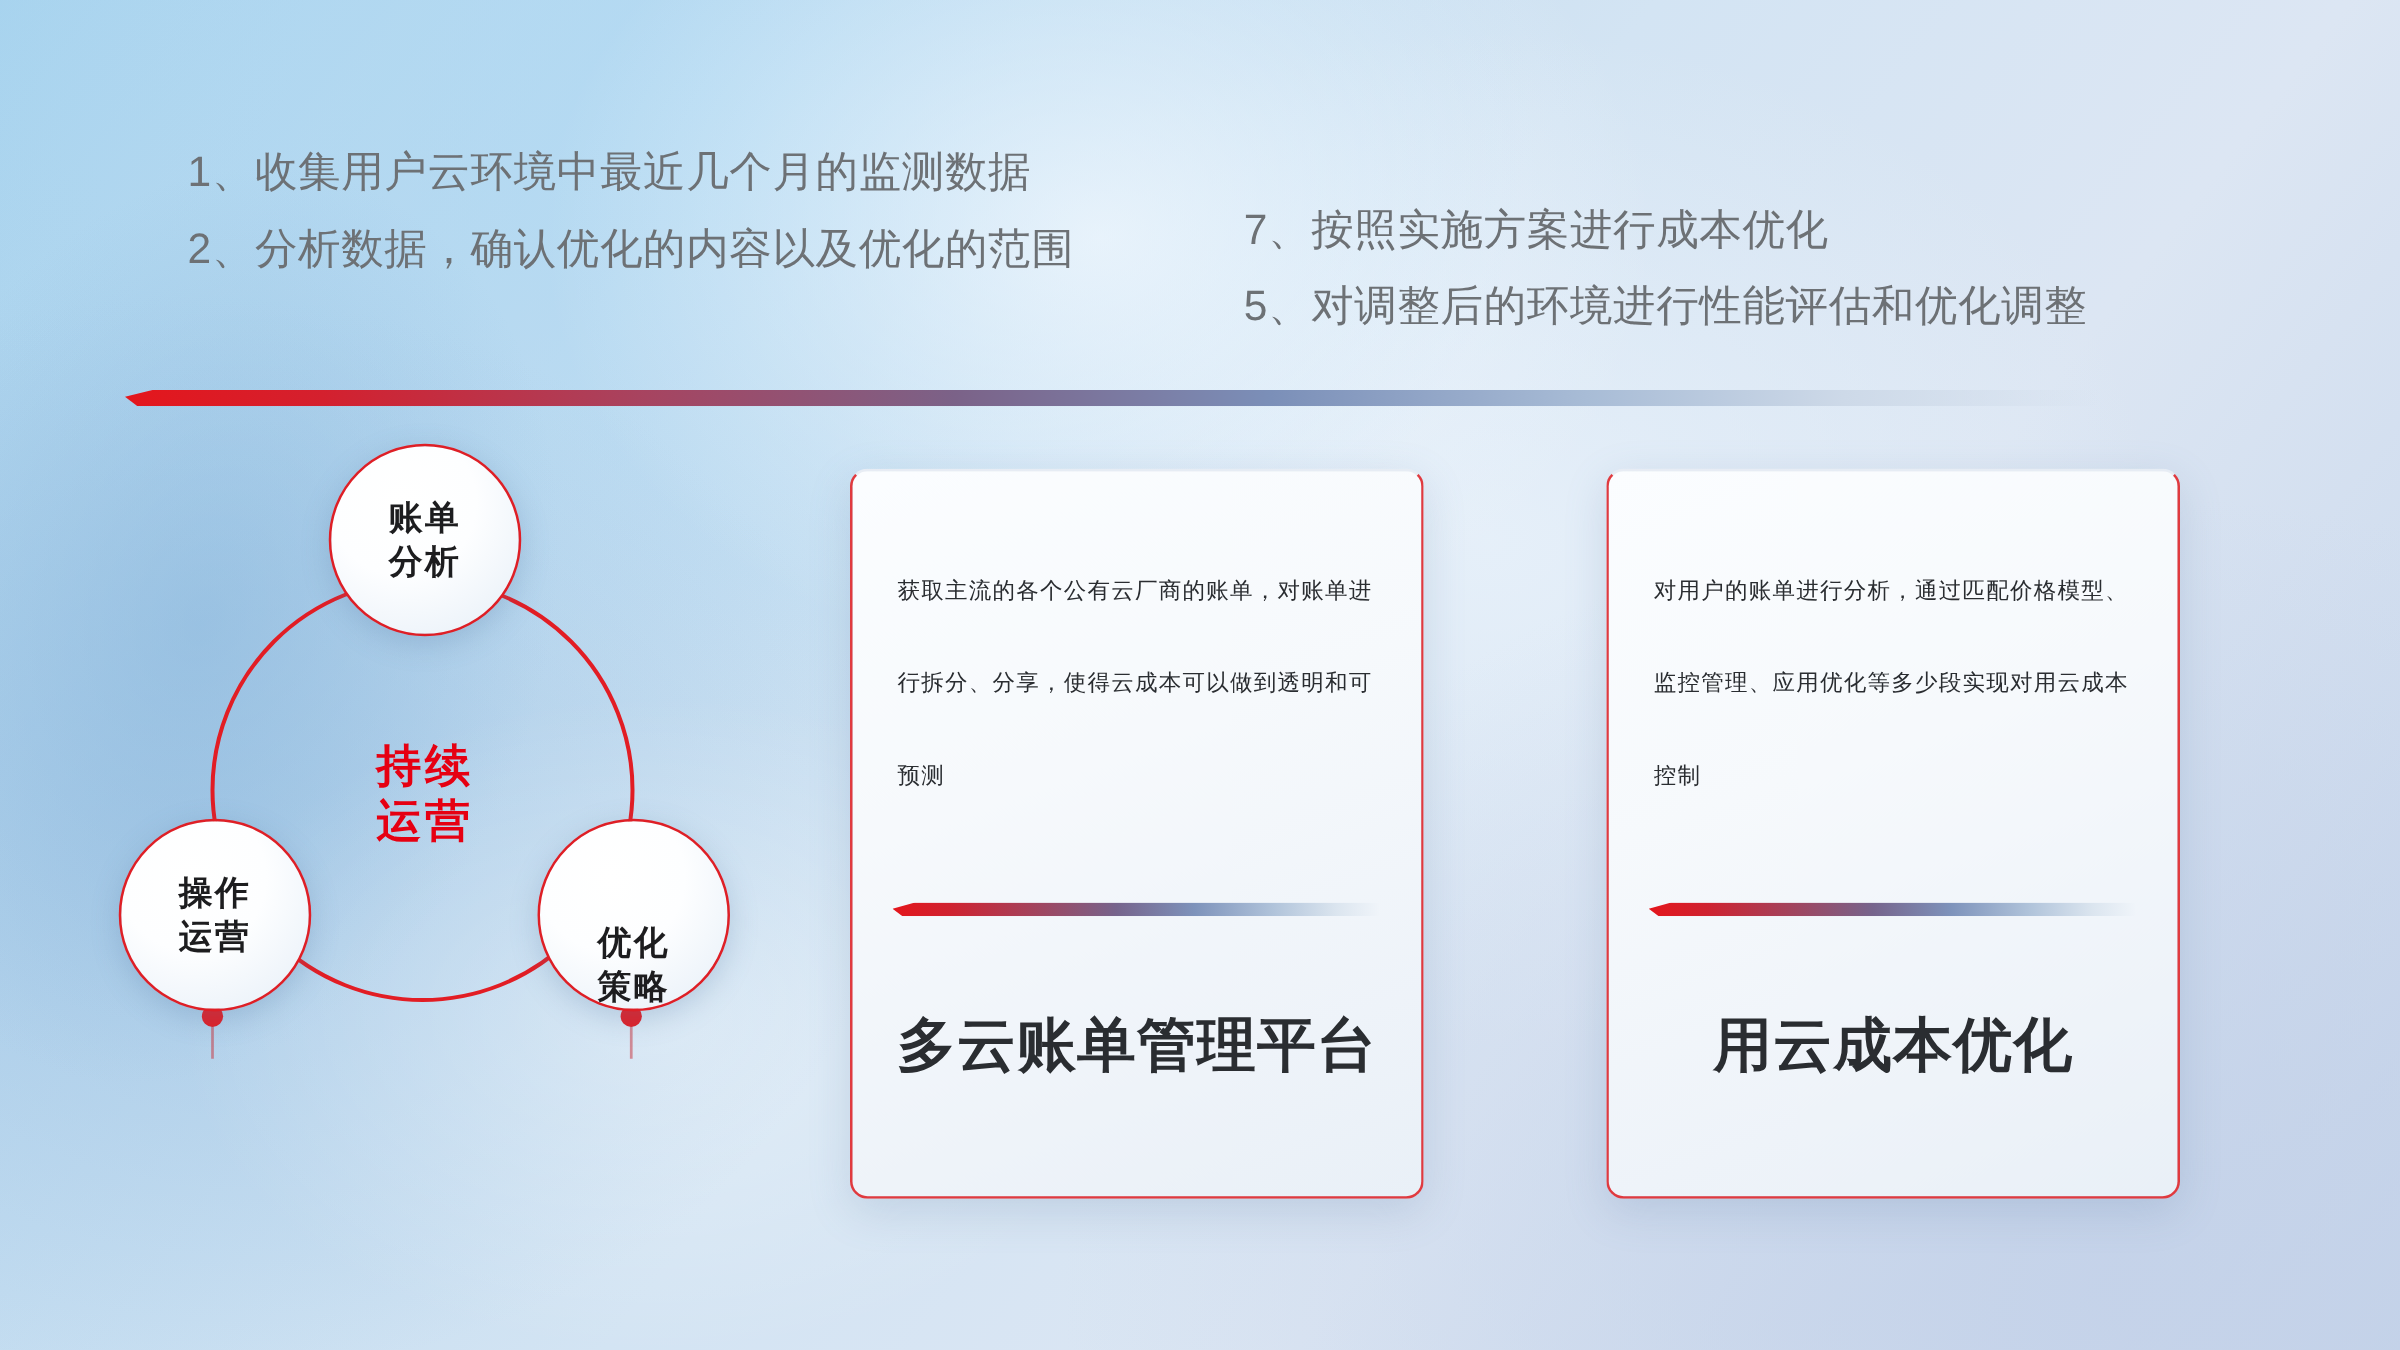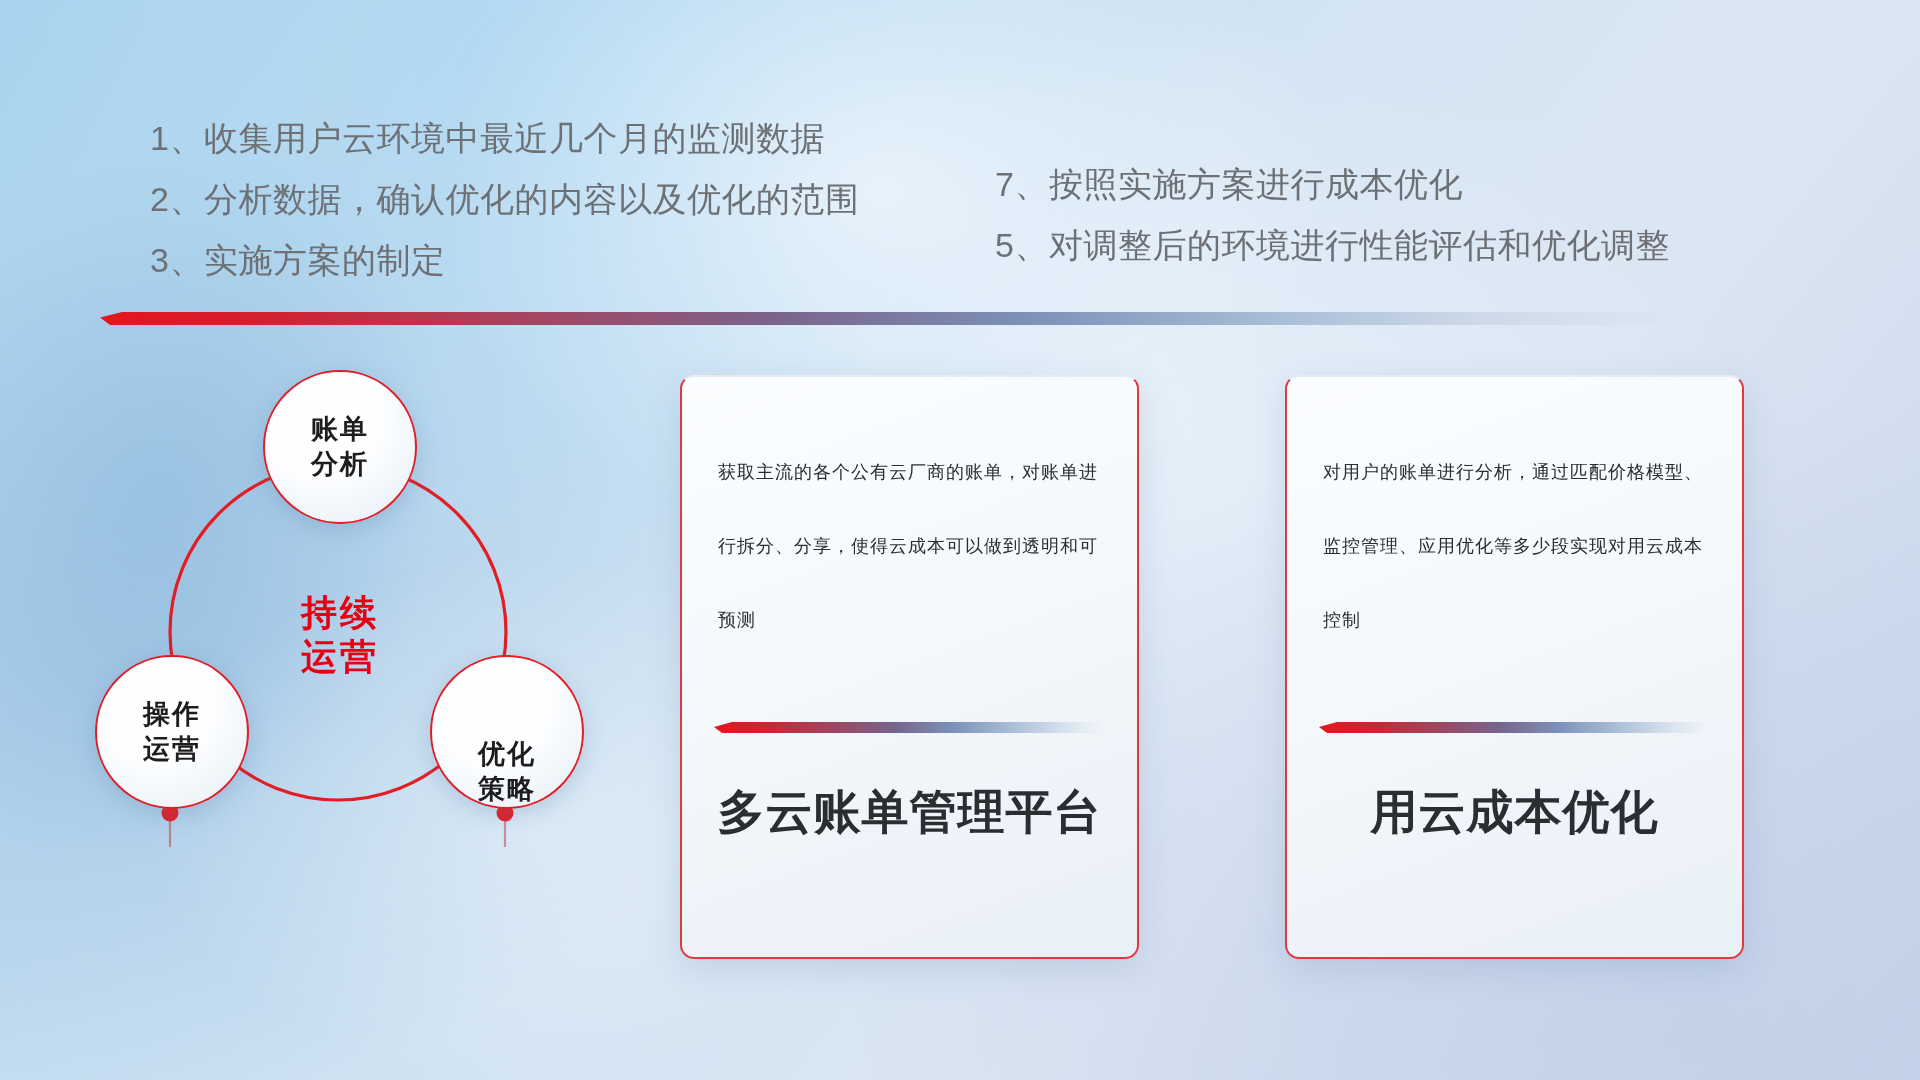--- a/index.html
+++ b/index.html
@@ -108,21 +108,21 @@
     flex-direction: column;
     align-items: center;
     justify-content: center;
     color: #1d1d1f;
     font-weight: bold;
     font-size: 27px;
     line-height: 35px;
     letter-spacing: 2px;
     text-align: center;
   }
-  .node-top    { width: 150px; height: 150px; left: 168px; top: 15px; }
+  .node-top    { width: 150px; height: 150px; left: 168px; top: 0px; }
   .node-left   { width: 150px; height: 150px; left: 0px;   top: 300px; }
   .node-right  { width: 150px; height: 150px; left: 335px; top: 300px; justify-content: flex-end; }
 
   .center-label {
     position: absolute;
     left: 160px;
     top: 192px;
     width: 170px;
     text-align: center;
     color: #e60012;
@@ -173,42 +173,41 @@
         #7e93bb 62%,
         #b0c3da 78%,
         #dbe5ef 91%,
         rgba(226,234,243,0) 100%);
     clip-path: polygon(0 45%, 18px 0, 100% 0, 100% 100%, 8px 100%);
   }
   .card-title {
     position: absolute;
     left: 0;
     right: 0;
-    top: 404px;
+    top: 428px;
     text-align: center;
     color: #2a2d31;
     font-size: 47px;
     font-weight: bold;
     letter-spacing: 1px;
   }
 </style>
 </head>
 <body>
 
 <div id="stage">
 
   <div class="bg-streak streak-a"></div>
   <div class="bg-streak streak-b"></div>
   <div class="bg-streak streak-c"></div>
 
   <div class="steps">
     <div class="steps-col left">
       <div class="step-line">1、收集用户云环境中最近几个月的监测数据</div>
       <div class="step-line">2、分析数据，确认优化的内容以及优化的范围</div>
-      <div class="step-line">3、实施方案的制定</div>
     </div>
     <div class="steps-col right">
       <div class="step-line">7、按照实施方案进行成本优化</div>
       <div class="step-line">5、对调整后的环境进行性能评估和优化调整</div>
     </div>
   </div>
 
   <div class="divider"></div>
 
   <div class="diagram">

